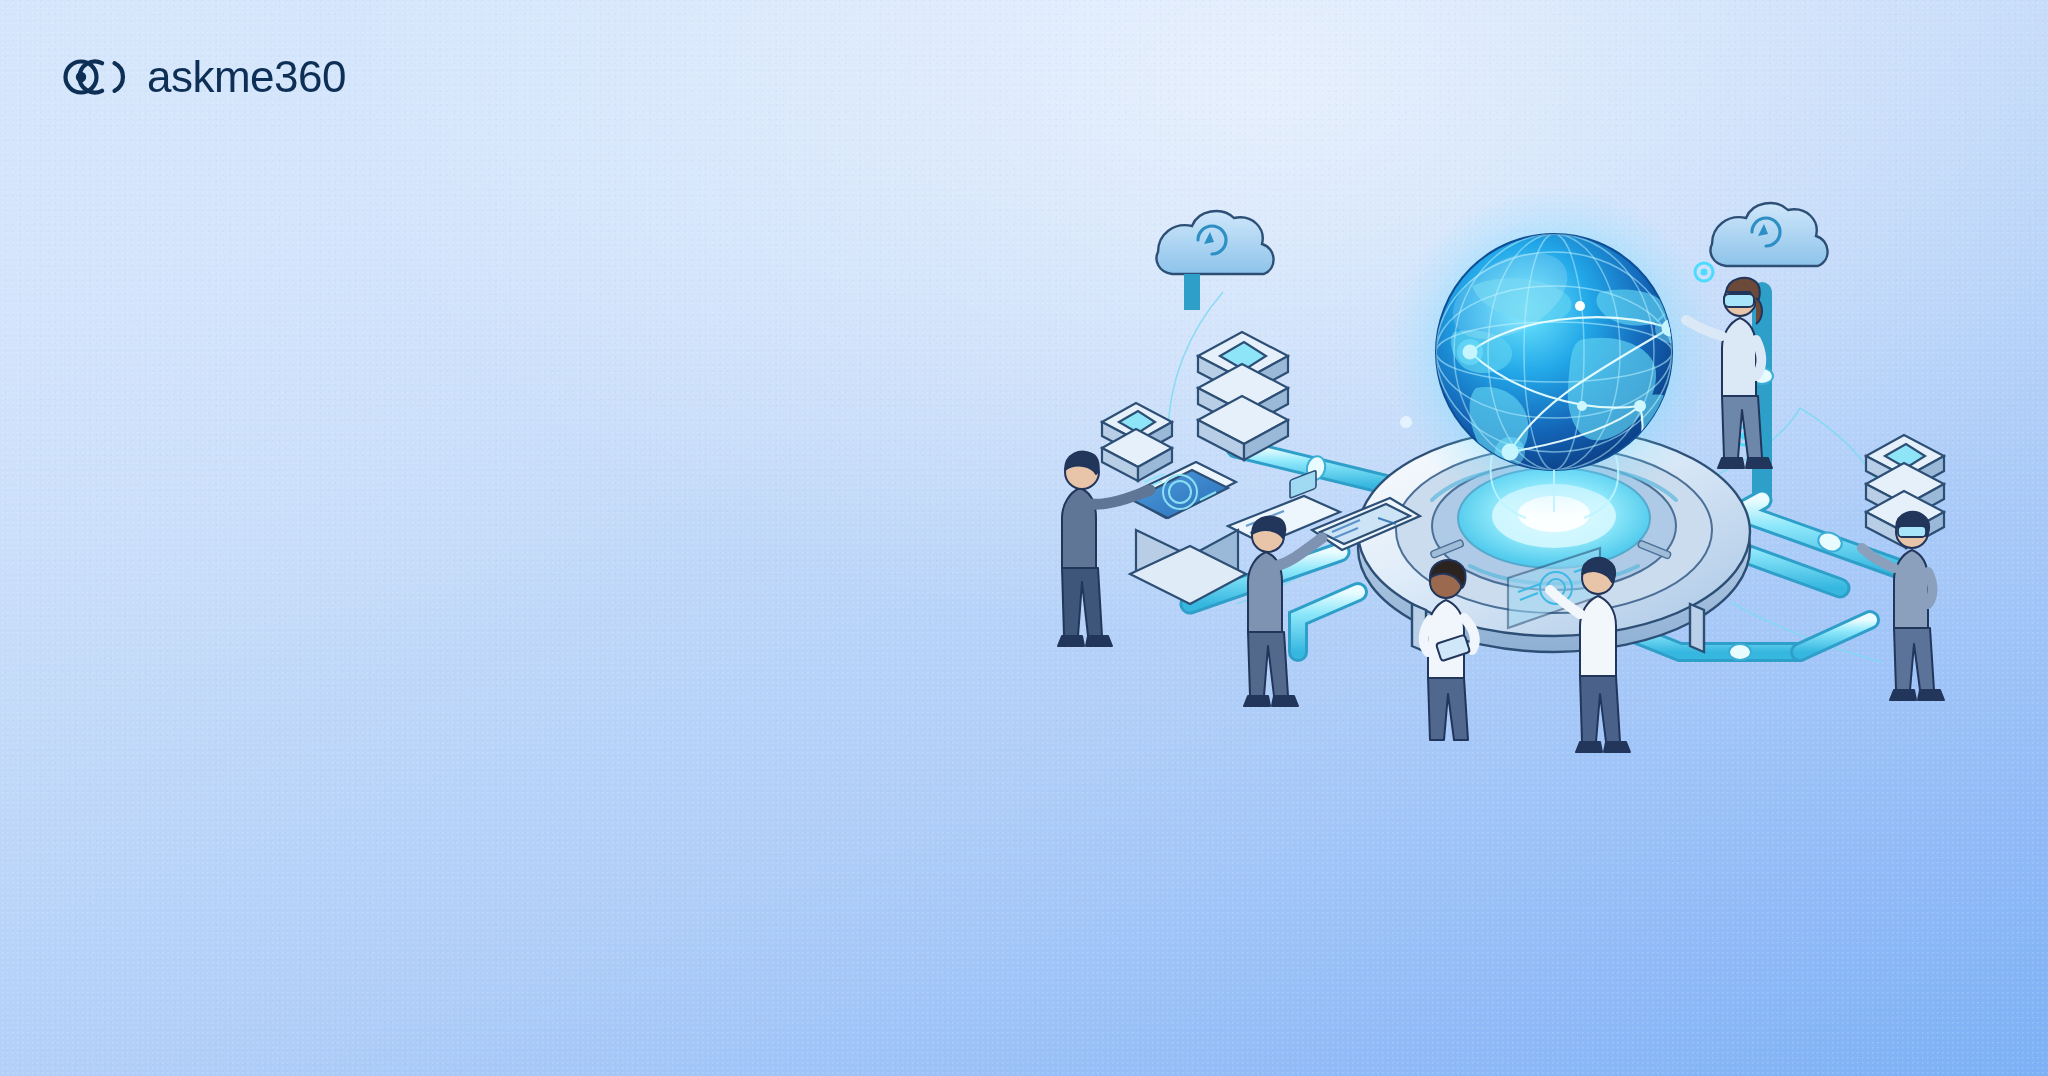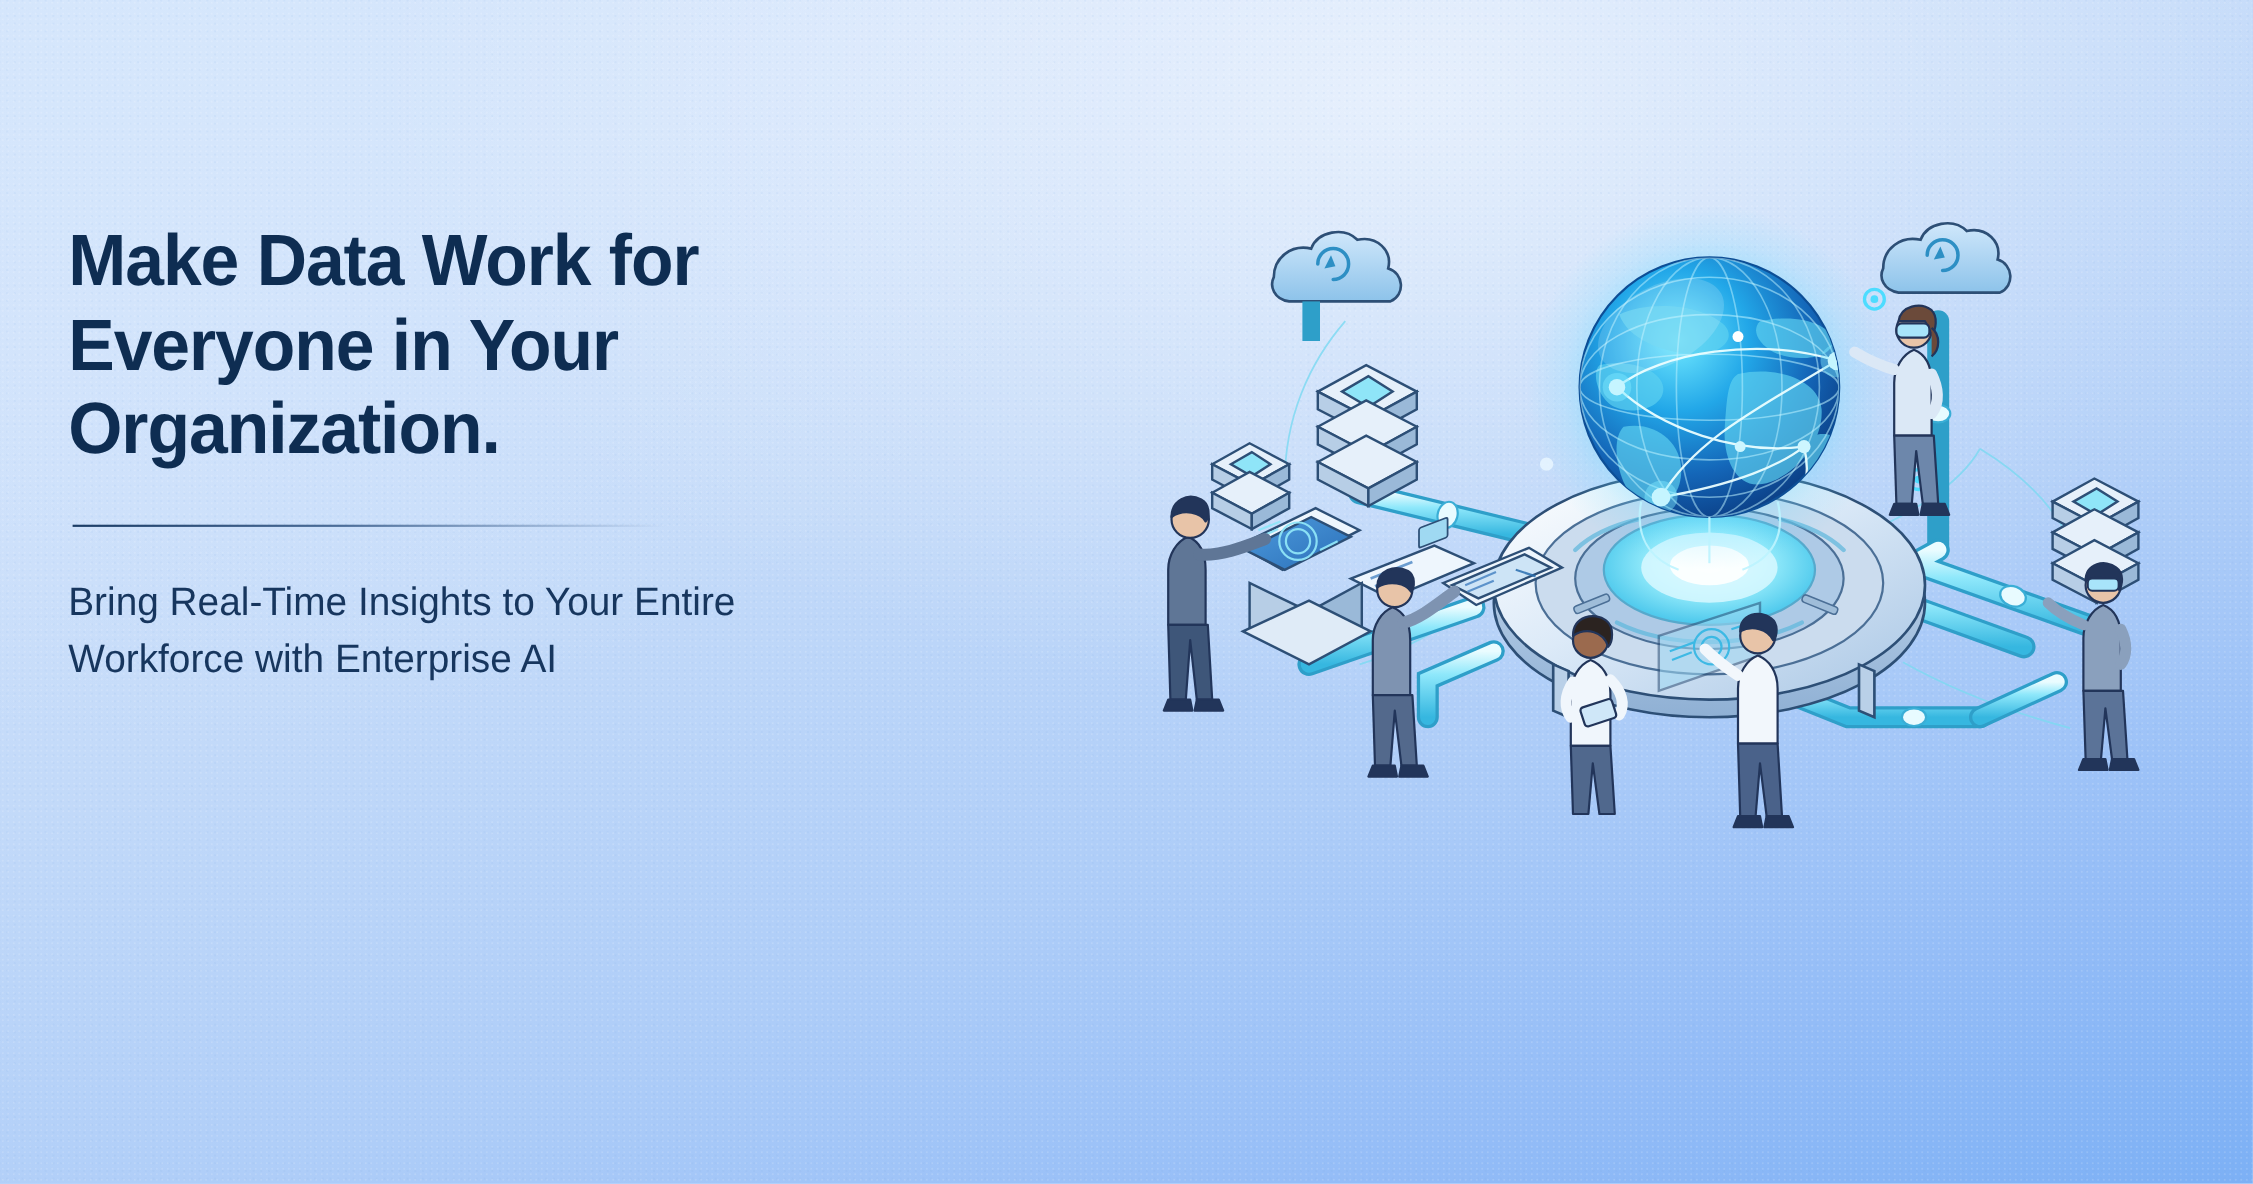--- a/index.html
+++ b/index.html
@@ -60,33 +60,30 @@
   
   #art{ position:absolute; left:1040px; top:200px; width:1008px; height:540px; }
   #art svg{ display:block; width:100%; height:100%; overflow:visible; }
 </style>
 </head>
 <body>
 
 <div id="banner">
   <div id="noise"></div>
 
-
-  <div id="copy">
-    <h1 id="headline">
-      <span>Make Data Work for</span><br>
-      <span>Everyone in Your</span><br>
-      <span>Organization.</span>
-    </h1>
-    <div id="divider"></div>
-    <p id="subhead">
-      <span>Bring Real-Time Insights to Your Entire</span><br>
-      <span>Workforce with Enterprise AI</span>
-    </p>
+  <div id="logo">
+    <svg id="logo-mark" width="68" height="40" viewBox="0 0 68 40" fill="none">
+      <circle cx="19" cy="20" r="15.5" stroke="#0d2f55" stroke-width="4.2"></circle>
+      <circle cx="19" cy="20" r="5.2" fill="#0d2f55"></circle>
+      <path d="M40 6.2 A15.5 15.5 0 1 0 40 33.8" stroke="#0d2f55" stroke-width="4.2" fill="none" stroke-linecap="round"></path>
+      <path d="M52.5 6.2 A15.5 15.5 0 0 1 52.5 33.8" stroke="#0d2f55" stroke-width="4.2" fill="none" stroke-linecap="round"></path>
+    </svg>
+    <span id="logo-text">askme360</span>
   </div>
+
 
   <div id="art">
   <svg viewBox="0 0 1008 540" xmlns="http://www.w3.org/2000/svg">
     <defs>
       <radialGradient id="gGlobe" cx="38%" cy="32%" r="72%">
         <stop offset="0%" stop-color="#6fe8ff"></stop>
         <stop offset="38%" stop-color="#22a7e8"></stop>
         <stop offset="72%" stop-color="#1466b8"></stop>
         <stop offset="100%" stop-color="#0b3f86"></stop>
       </radialGradient>

